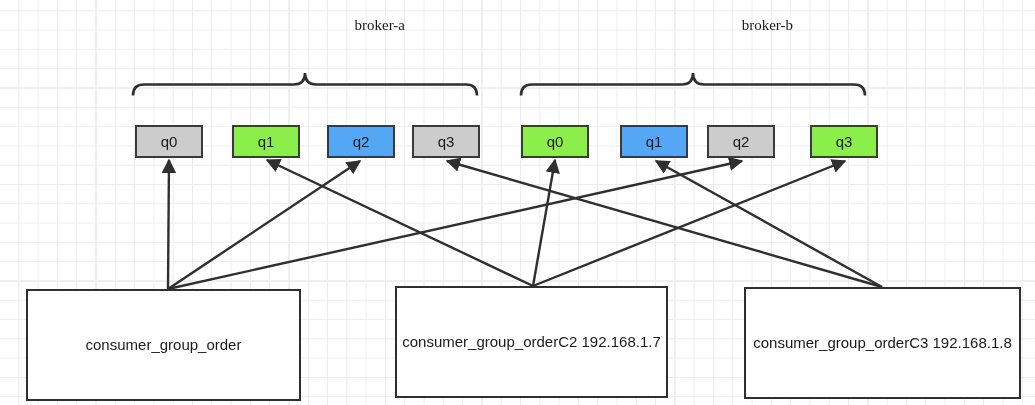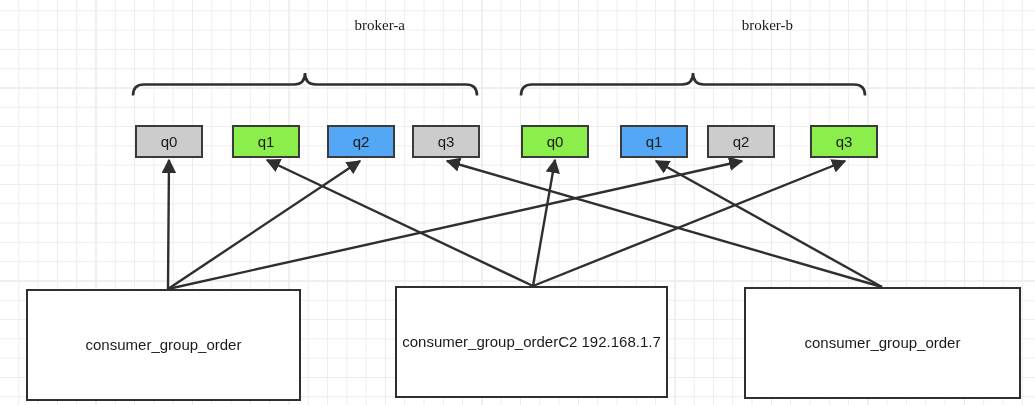--- a/index.html
+++ b/index.html
@@ -114,16 +114,17 @@
   <div id="consumers">
       <div class="cbox" style="left: 26px; top: 289px; width: 275px; height: 112px;">
         <span class="line1">consumer_group_order</span>
       </div>
       <div class="cbox" style="left: 395px; top: 286px; width: 273px; height: 112px;">
         <span class="line1">consumer_group_order</span>
         <span class="line2">C2 192.168.1.7</span>
       </div>
       <div class="cbox" style="left: 744px; top: 287px; width: 277px; height: 112px;">
         <span class="line1">consumer_group_order</span>
+        <span class="line2">C3 192.168.1.8</span>
       </div>
     </div>
 
 </div>
 
 </body></html>

